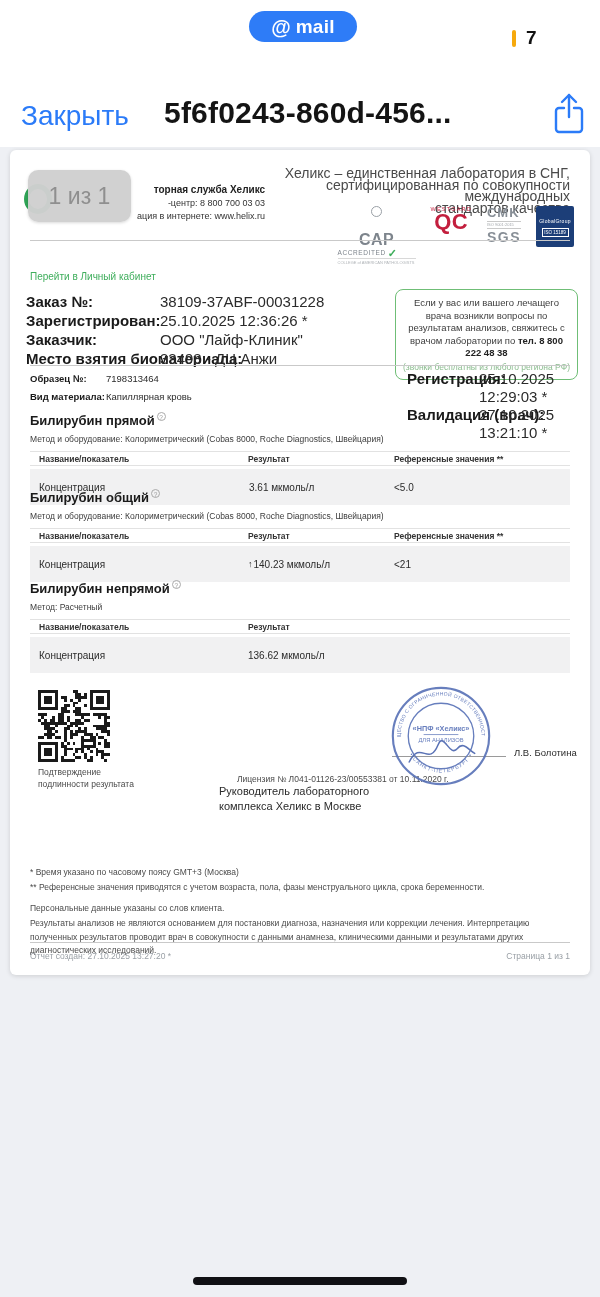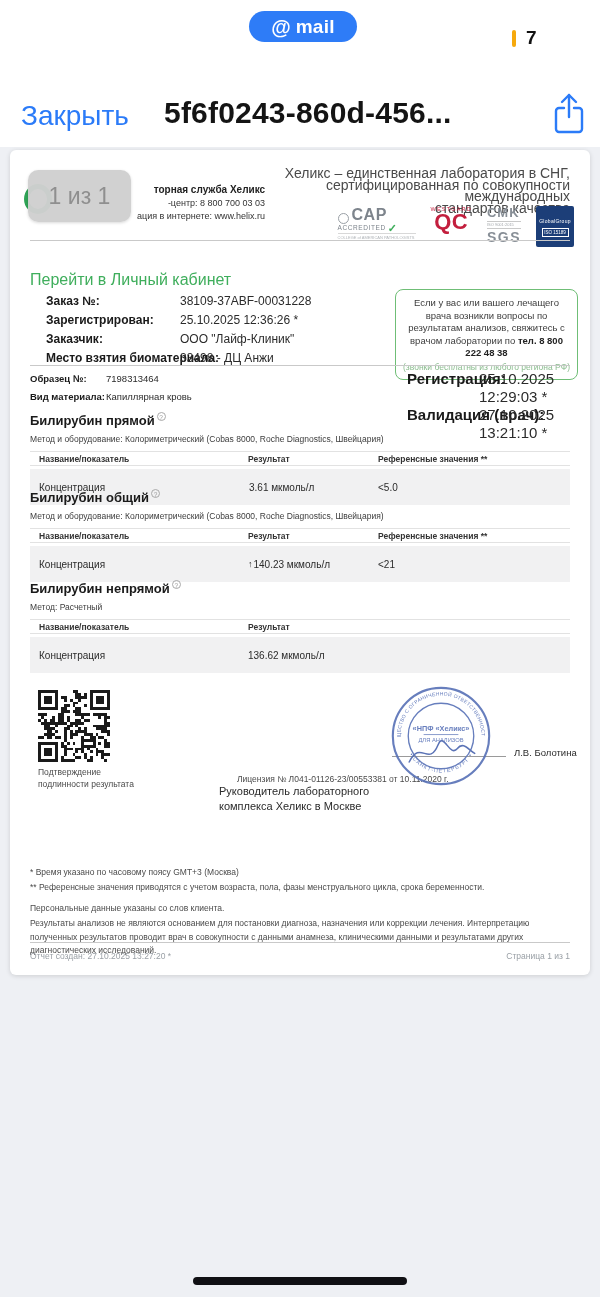--- a/index.html
+++ b/index.html
@@ -25,44 +25,44 @@
   .doc *{box-sizing:border-box;}
 
   .logo-frag{position:absolute;left:14px;top:34px;width:28px;height:30px;border:5px solid #2fa456;border-radius:50%;z-index:1;}
   .page-badge{position:absolute;left:18px;top:20px;width:103px;height:52px;background:rgba(207,207,207,.97);border-radius:10px;
     display:flex;align-items:center;justify-content:center;color:#8f8f8f;font-size:23px;box-shadow:0 1px 3px rgba(0,0,0,.15);z-index:5;}
   .brand{position:absolute;left:127px;top:33px;font-size:9px;color:#333;line-height:13.5px;z-index:2;text-align:right;}
   .brand .b1{font-weight:700;font-size:10px;color:#222;}
   .cert-text{position:absolute;right:20px;top:18px;width:310px;text-align:right;font-size:14px;color:#4a4a4a;line-height:11.5px;}
   .logos{position:absolute;right:16px;top:56px;display:flex;align-items:flex-start;gap:15px;}
   .cap{width:78px;color:#7d848c;}
-  .cap-main{display:flex;align-items:flex-end;gap:3px;}
+  .cap-main{display:flex;align-items:center;gap:14px;flex-direction:column;}
   .cap-ring{width:11px;height:11px;border:1.6px solid #9aa0a6;border-radius:50%;}
   .cap-word{font-size:16px;font-weight:700;letter-spacing:.5px;color:#7d848c;}
   .cap-acc{font-size:6.5px;letter-spacing:.6px;color:#7d848c;display:flex;gap:2px;align-items:center;}
   .cap-check{color:#3fae5c;font-size:11px;font-weight:700;line-height:6px;}
   .cap-cap{font-size:4px;color:#b0b4b8;margin-top:2px;border-top:1px solid #d8d8d8;padding-top:1px;}
   .wg{text-align:center;color:#c31f3e;}
   .wg-top{font-size:5.5px;letter-spacing:1.2px;}
   .wg-qc{font-size:22px;font-weight:800;line-height:20px;letter-spacing:.5px;}
   .sgs{text-align:left;color:#878e96;line-height:1;}
   .sgs-cmk{font-size:13px;font-weight:600;letter-spacing:1px;}
   .sgs-mid{font-size:4px;color:#a5a9ad;margin:1.5px 0;border-top:1px solid #c9c9c9;border-bottom:1px solid #c9c9c9;padding:1px 0;}
   .sgs-sgs{font-size:14px;font-weight:600;letter-spacing:1.5px;}
   .gg{width:38px;height:41px;background:#1c3e78;border-radius:2px;color:#fff;text-align:center;padding-top:12px;}
   .gg-name{font-size:5px;letter-spacing:.3px;}
   .gg-iso{width:27px;margin:4px auto 0;border:1px solid #fff;font-size:4.5px;padding:1px 0;}
 
   .hr{position:absolute;left:20px;width:540px;border-top:1px solid #c9c9c9;height:0;}
   .hr1{top:90px;} .hr2{top:215px;} .hr3{top:792px;}
 
   .patient-title{position:absolute;left:20px;top:97px;font-size:14.5px;font-weight:700;color:#1a1a1a;}
-  .cab-link{position:absolute;left:20px;top:121px;font-size:16px;color:#3fae5c;cursor:pointer;}
-
-  .fields{position:absolute;left:36px;top:142px;font-size:12px;color:#2b2b2b;line-height:19px;}
+  .cab-link{position:absolute;left:20px;top:121px;font-size:10px;color:#3fae5c;cursor:pointer;}
+
+  .fields{position:absolute;left:16px;top:142px;font-size:15px;color:#2b2b2b;line-height:19px;}
   .frow{display:flex;}
   .flabel{width:134px;font-weight:700;color:#1a1a1a;white-space:nowrap;}
   .fvalue{white-space:nowrap;}
 
   .info-box{position:absolute;left:385px;top:139px;width:183px;border:1.5px solid #6fbe76;border-radius:8px;
     padding:7px 6px 6px;text-align:center;font-size:9.5px;line-height:12.5px;color:#3c3c3c;background:#fff;}
   .info-phone{font-weight:700;color:#222;}
   .info-note{display:block;font-size:8.5px;color:#8abc8e;margin-top:1px;}
 
   .sample-l{position:absolute;left:20px;top:220px;font-size:9.5px;line-height:18px;}
@@ -74,21 +74,21 @@
   .t1{top:262px;} .t2{top:339px;} .t3{top:430px;}
   .test-title{font-size:13px;font-weight:700;color:#1a1a1a;}
   .qicon{display:inline-block;width:9px;height:9px;line-height:9px;border:1px solid #aaa;border-radius:50%;
     font-size:6.5px;color:#999;text-align:center;vertical-align:super;margin-left:2px;font-weight:400;}
   .test-method{font-size:8.5px;color:#3c3c3c;margin-top:6px;}
   .thead{position:relative;margin-top:7px;border-top:1px solid #e2e2e2;border-bottom:1px solid #e2e2e2;
     height:15px;font-size:8.5px;font-weight:700;color:#333;}
   .trow{position:relative;margin-top:3px;height:36px;background:#f1f1f2;font-size:10px;color:#2b2b2b;}
   .c1{position:absolute;left:9px;top:50%;transform:translateY(-50%);white-space:nowrap;}
   .c2{position:absolute;left:218px;top:50%;transform:translateY(-50%);white-space:nowrap;}
-  .c3{position:absolute;left:348px;top:50%;transform:translateY(-50%);white-space:nowrap;}
+  .c3{position:absolute;left:364px;top:50%;transform:translateY(-50%);white-space:nowrap;}
   .flag{font-size:9px;position:relative;top:-1px;margin-right:1px;}
 
   .qr{position:absolute;left:28px;top:540px;width:72px;height:72px;}
   .qr-caption{position:absolute;left:28px;top:617px;font-size:8.5px;color:#4a4a4a;line-height:11.5px;}
   .role{position:absolute;left:209px;top:586px;font-size:11px;color:#2b2b2b;line-height:15px;margin-top:48px;}
   .license{position:absolute;left:227px;top:624px;font-size:8.5px;color:#4a4a4a;}
   .sig-line{position:absolute;left:382px;top:606px;width:114px;border-bottom:1px solid #9a9a9a;}
   .signer-name{position:absolute;left:504px;top:597px;font-size:9.5px;color:#2b2b2b;white-space:nowrap;}
   .stamp{position:absolute;left:378px;top:533px;width:106px;height:106px;opacity:.92;}
 

